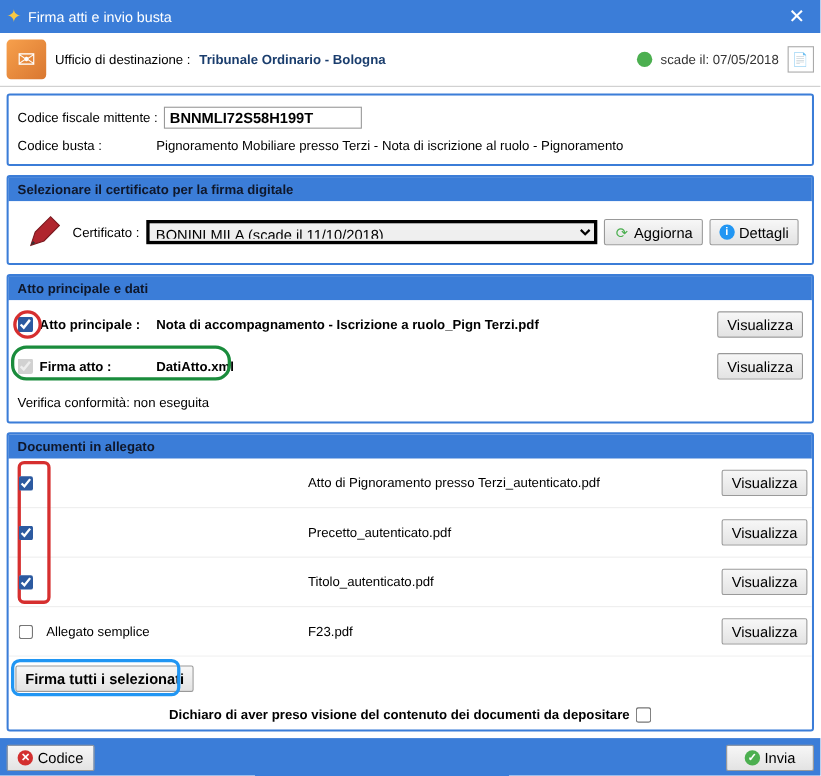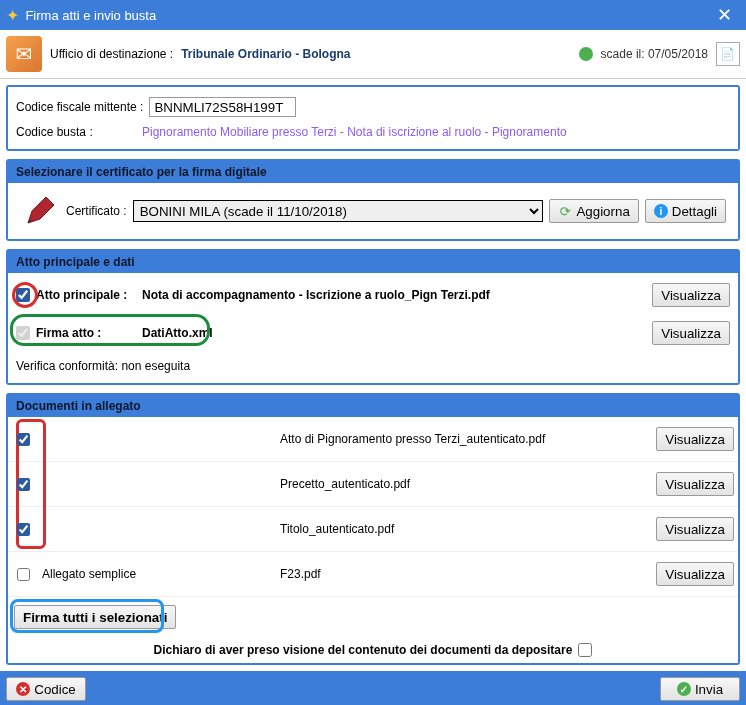--- a/index.html
+++ b/index.html
@@ -21,26 +21,26 @@
 
     .content-wrapper { padding: 6px; display: flex; flex-direction: column; gap: 8px; }
 
     .panel { border: 2px solid #3b7dd8; border-radius: 3px; }
     .panel-header { background: #3b7dd8; color: #0f172a; padding: 4px 8px; font-size: 12px; font-weight: bold; }
     .panel-body { background: #fff; padding: 6px 8px; }
 
     .row { display: flex; align-items: center; gap: 6px; padding: 4px 0; }
     .row label { min-width: 120px; }
     .row input[type="text"] { border: 1px solid #999; padding: 2px 4px; height: 20px; }
-    .link-text { color: #8b5cf6; cursor: pointer; }
+    .link-text { color: #000000; cursor: pointer; }
 
     .cert-row { display: flex; align-items: center; gap: 6px; padding: 4px; }
     .cert-icon { width: 40px; height: 36px; background: #fff; display: flex; align-items: center; justify-content: center; position: relative; }
     .pen-svg { width: 32px; height: 32px; }
-    .cert-row select { flex: 1; border: 1px solid #000000; padding: 2px; height: 22px; }
+    .cert-row select { flex: 1; border: 3px solid #000000; padding: 2px; height: 22px; }
     .btn { background: linear-gradient(#f7f7f7, #e3e3e3); border: 1px solid #999; padding: 3px 8px; cursor: pointer; display: inline-flex; align-items: center; gap: 4px; border-radius: 2px; height: 24px; }
     .btn-icon { width: 14px; height: 14px; display: inline-block; }
     .refresh-icon { color: #4CAF50; }
     .info-icon { width: 14px; height: 14px; background: #2196F3; border-radius: 50%; color: #fff; font-size: 10px; display: flex; align-items: center; justify-content: center; font-weight: bold; }
 
     .atto-section .row-main { display: flex; align-items: center; gap: 6px; padding: 4px 0; }
     .red-circle { position: absolute; width: 26px; height: 26px; border: 3px solid #d62f2f; border-radius: 50%; margin-left: -4px; }
     .green-box { position: absolute; width: 200px; height: 32px; border: 3px solid #1a8c3c; border-radius: 14px; margin-left: -6px; margin-top: -6px; }
     .atto-section input[type="checkbox"] { width: 14px; height: 14px; }
     .atto-section .field-label { font-weight: bold; min-width: 100px; }
@@ -89,21 +89,21 @@
   </span>
   <div class="doc-icon">📄</div>
 </div>
 
 <div class="content-wrapper">
 
 <div class="panel">
   <div class="panel-body">
     <div class="row">
       <label>Codice fiscale mittente :</label>
-      <input type="text" style="width: 147px;" readonly="" value="BNNMLI72S58H199T">
+      <input type="text" style="width: 180px; font-weight: bold;" readonly="" value="BNNMLI72S58H199T">
     </div>
     <div class="row">
       <label>Codice  busta :</label>
       <span class="link-text">Pignoramento Mobiliare presso Terzi - Nota di iscrizione al ruolo - Pignoramento</span>
     </div>
   </div>
 </div>
 
 <div class="panel">
   <div class="panel-header">Selezionare il certificato per la firma digitale</div>

